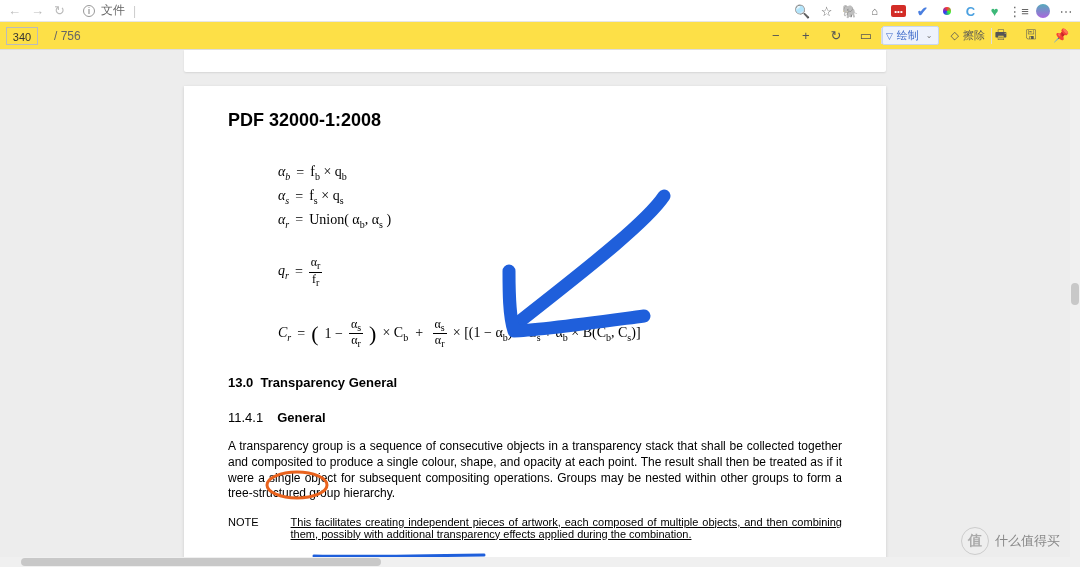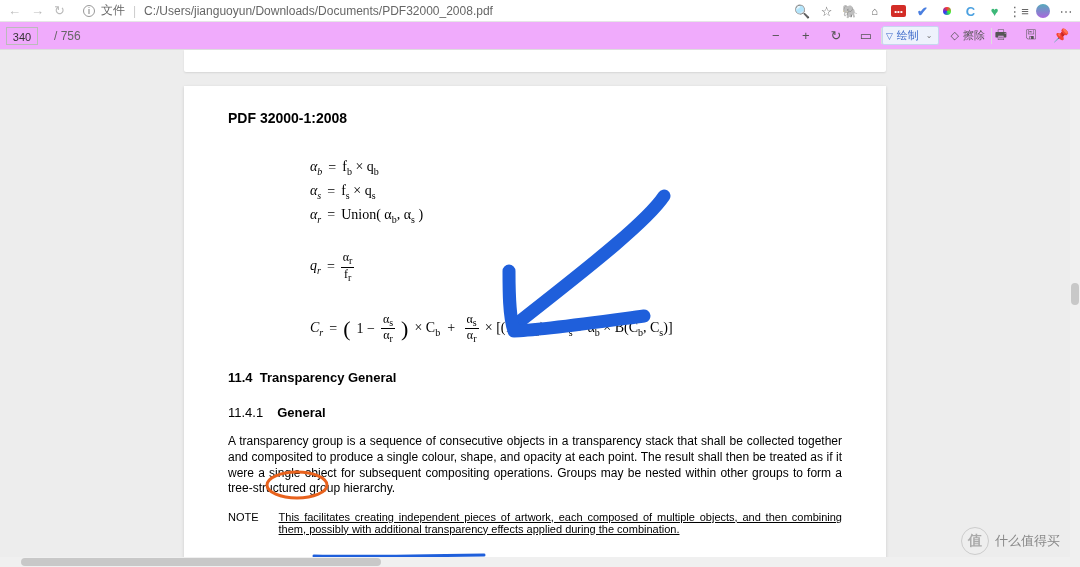--- a/index.html
+++ b/index.html
@@ -5,47 +5,47 @@
   * { box-sizing: border-box; }
   html, body { margin: 0; padding: 0; width: 1080px; height: 567px; overflow: hidden; font-family: "Segoe UI", "Microsoft YaHei", sans-serif; background: #f0f0f0; }
   .browser-bar { height: 22px; background: #fff; display: flex; align-items: center; font-size: 12px; color: #555; position: relative; border-bottom: 1px solid #e6e6e6; }
   .nav-arrows { display: flex; align-items: center; gap: 10px; padding: 0 8px; }
   .nav-arrows span { color: #bbb; font-size: 13px; display: inline-flex; align-items: center; }
   .url-area { display: flex; align-items: center; gap: 6px; padding-left: 10px; color: #666; font-size: 12px; }
   .url-sep { color: #ccc; margin: 0 2px; }
   .right-icons { position: absolute; right: 0; top: 0; height: 22px; display: flex; align-items: center; gap: 9px; padding: 0 6px; }
   .right-icons > * { width: 15px; height: 15px; display: inline-flex; align-items: center; justify-content: center; font-size: 13px; color: #666; }
   .dots { letter-spacing: 1px; }
-  .pdf-toolbar { height: 28px; background: #f0abfc; display: flex; align-items: center; font-size: 12px; color: #555; border-bottom: 1px solid #ddd; box-shadow: 0 1px 2px rgba(0,0,0,0.06); padding: 0 4px; }
+  .pdf-toolbar { height: 28px; background: #fde047; display: flex; align-items: center; font-size: 12px; color: #555; border-bottom: 1px solid #ddd; box-shadow: 0 1px 2px rgba(0,0,0,0.06); padding: 0 4px; }
   .page-box { width: 32px; height: 18px; border: 1px solid #bbb; text-align: center; font-size: 11px; line-height: 18px; color: #333; margin-left: 2px; }
   .page-total { margin-left: 16px; color: #666; }
   .spacer { flex: 1; }
   .tool-group { display: flex; align-items: center; gap: 12px; margin-right: 6px; }
   .tool-sep { width: 1px; height: 16px; background: #ddd; }
   .tool-btn { display: inline-flex; align-items: center; justify-content: center; width: 18px; height: 18px; color: #555; font-size: 13px; }
   .draw-btn { display: inline-flex; align-items: center; gap: 4px; border: 1px solid #c7d6f0; border-radius: 2px; padding: 1px 5px 1px 3px; background: #eef2fc; color: #3a68c9; font-size: 11px; }
   .draw-btn .tri { color: #3a68c9; font-size: 9px; }
   .erase-btn { display: inline-flex; align-items: center; gap: 4px; color: #555; font-size: 11px; }
   .viewer { position: relative; width: 1080px; height: calc(567px - 50px); background: #ededed; overflow: hidden; }
   .page-prev { position: absolute; left: 184px; top: 0; width: 702px; height: 22px; background: #fff; border-bottom-left-radius: 2px; border-bottom-right-radius: 2px; box-shadow: 0 1px 2px rgba(0,0,0,0.1); }
   .page { position: absolute; left: 184px; top: 36px; width: 702px; height: 560px; background: #fff; box-shadow: 0 1px 3px rgba(0,0,0,0.15); padding: 24px 44px; font-family: "Arial", "Helvetica", sans-serif; color: #000; }
-  .doc-title { font-weight: bold; font-size: 14px; margin-bottom: 30px; }
+  .doc-title { font-weight: bold; font-size: 18px; margin-bottom: 30px; }
   .eq-block { margin-left: 50px; font-family: "Times New Roman", serif; font-size: 14px; line-height: 1.6; }
   .eq-block .row { display: flex; align-items: center; gap: 6px; }
-  .eq-block .sym { font-style: italic; margin-left: 32px; }
+  .eq-block .sym { font-style: italic; }
   .sub { font-size: 10px; vertical-align: sub; }
   .frac { display: inline-flex; flex-direction: column; align-items: center; vertical-align: middle; line-height: 1; font-size: 12px; }
   .frac .num, .frac .den { display: block; }
   .frac .num { border-bottom: 1px solid #000; padding: 0 2px; }
   .sec-head { margin-top: 24px; font-weight: bold; font-size: 13px; }
   .subsec { margin-top: 20px; display: flex; align-items: center; gap: 14px; font-size: 13px; }
   .subsec-num { font-weight: normal; }
   .general { font-weight: bold; position: relative; z-index: 2; }
   .para { margin-top: 14px; font-size: 12px; text-align: justify; line-height: 1.3; }
-  .note-row { display: flex; gap: 20px; margin-top: 14px; font-size: 11px; }
+  .note-row { display: flex; gap: 32px; margin-top: 14px; font-size: 11px; }
   .note-label { }
   .note-text { flex: 1; text-align: justify; text-decoration: underline; }
   
   .page svg.annot { position: absolute; left: 0; top: 0; width: 702px; height: 560px; pointer-events: none; }
   .scrollbar-v { position: absolute; right: 0; top: 0; width: 10px; height: 100%; background: #f0f0f0; }
   .scrollbar-v .thumb { position: absolute; left: 1px; width: 8px; background: #c8c8c8; border-radius: 4px; }
   .scrollbar-h { position: absolute; left: 0; right: 10px; bottom: 0; height: 10px; background: #f0f0f0; }
   .scrollbar-h .thumb { position: absolute; top: 1px; height: 8px; background: #c8c8c8; border-radius: 4px; }
   .watermark { position: absolute; right: 20px; bottom: 12px; display: flex; align-items: center; gap: 6px; color: #888; font-size: 13px; }
   .wm-circle { width: 28px; height: 28px; border-radius: 50%; background: #eee; border: 1px solid #ccc; display: flex; align-items: center; justify-content: center; font-weight: bold; color: #aaa; font-size: 14px; }
@@ -58,21 +58,20 @@
 <div class="browser-bar">
   <div class="nav-arrows">
     <span>←</span>
     <span>→</span>
     <span>↻</span>
   </div>
   <div class="url-area">
     <span style="border:1px solid #999;border-radius:50%;width:12px;height:12px;display:inline-flex;align-items:center;justify-content:center;font-size:9px;">i</span>
     <span>文件</span>
     <span class="url-sep">|</span>
-    <span>C:/Users/jianguoyun/Downloads/Documents/PDF32000_2008.pdf</span>
   </div>
   <div class="right-icons">
     <span>🔍</span>
     <span>☆</span>
     <span style="color:#2dbe60;">🐘</span>
     <span style="font-size:11px;">⌂</span>
     <span style="background:#d32d27;color:#fff;border-radius:2px;font-size:8px;width:15px;height:12px;">•••</span>
     <span style="color:#4a7fe0;font-weight:bold;">✔</span>
     <span>
         <span class="icon-circle" style="background:conic-gradient(#f33,#3f3,#33f,#f33);"></span>
@@ -166,21 +165,21 @@
         <span>× C<span class="sub">b</span> &nbsp;+&nbsp;</span>
         <span class="frac">
             <span class="num">α<span class="sub">s</span></span>
             <span class="den">α<span class="sub">r</span></span>
           </span>
         <span>× [(1 − α<span class="sub">b</span>) × C<span class="sub">s</span> + α<span class="sub">b</span> × B(C<span class="sub">b</span>, C<span class="sub">s</span>)]</span>
       </div>
     </div>
 
     <div class="sec-head">
-      <span>11.4</span>&nbsp;&nbsp;<span>Transparency General</span>
+      <span>13.0</span>&nbsp;&nbsp;<span>Transparency General</span>
     </div>
 
     <div class="subsec">
       <span class="subsec-num">11.4.1</span>
       <span class="general">General</span>
     </div>
 
     <div class="para">A transparency group is a sequence of consecutive objects in a transparency stack that shall be collected together and composited to produce a single colour, shape, and opacity at each point. The result shall then be treated as if it were a single object for subsequent compositing operations. Groups may be nested within other groups to form a tree-structured group hierarchy.</div>
 
     <div class="note-row">

